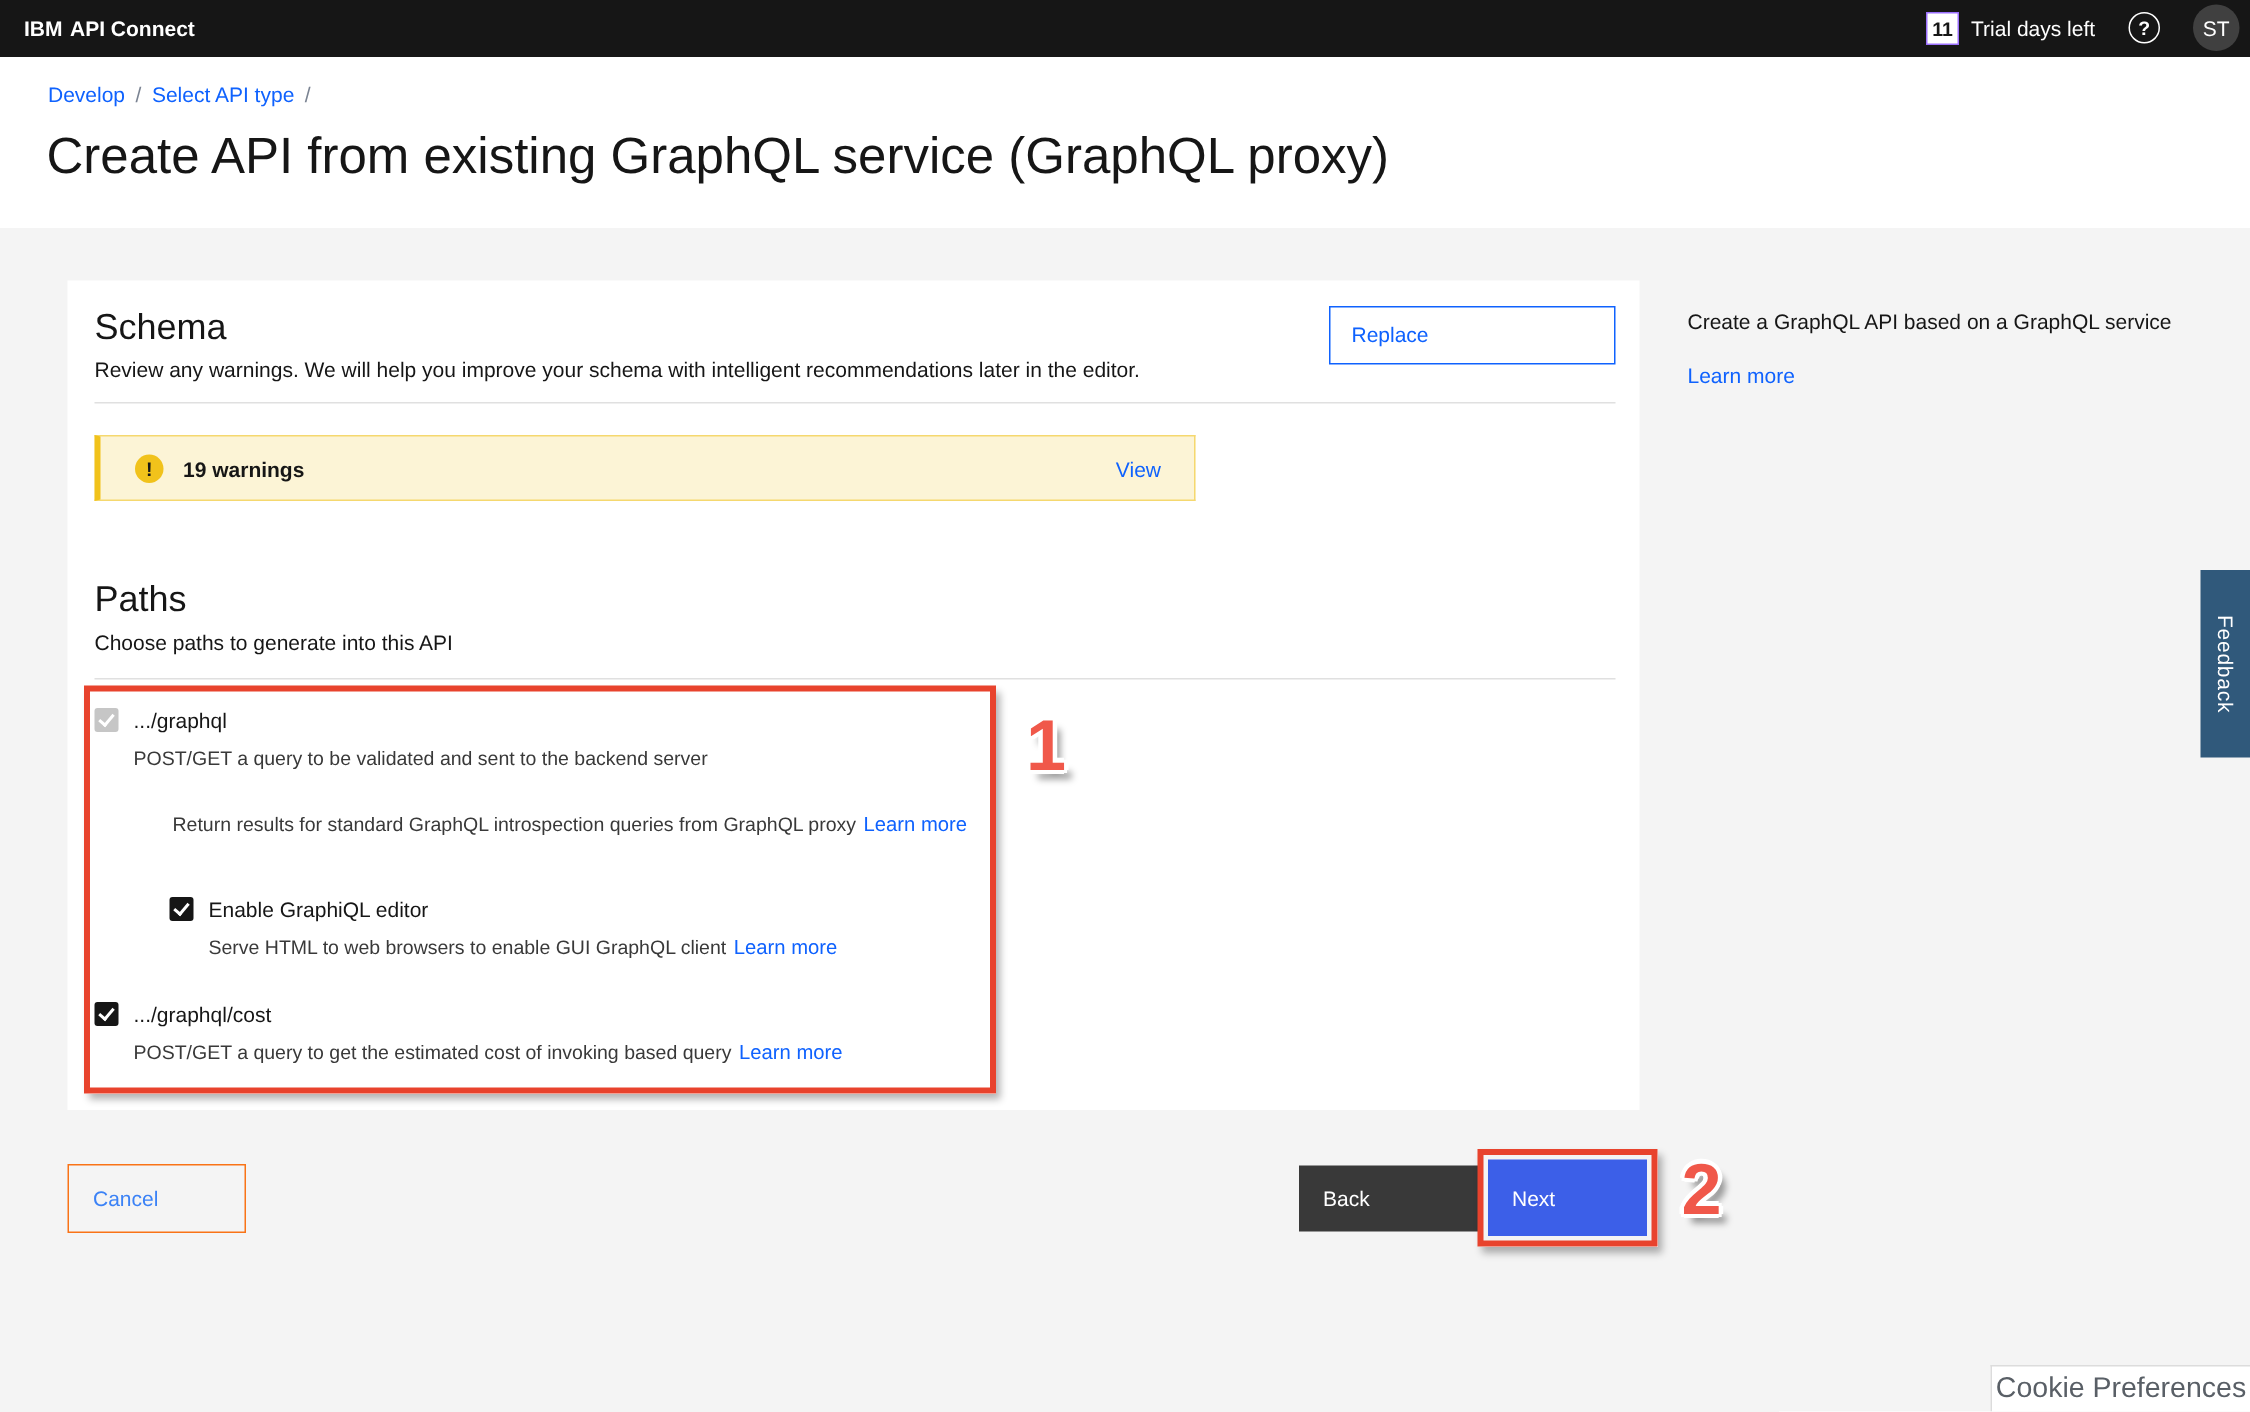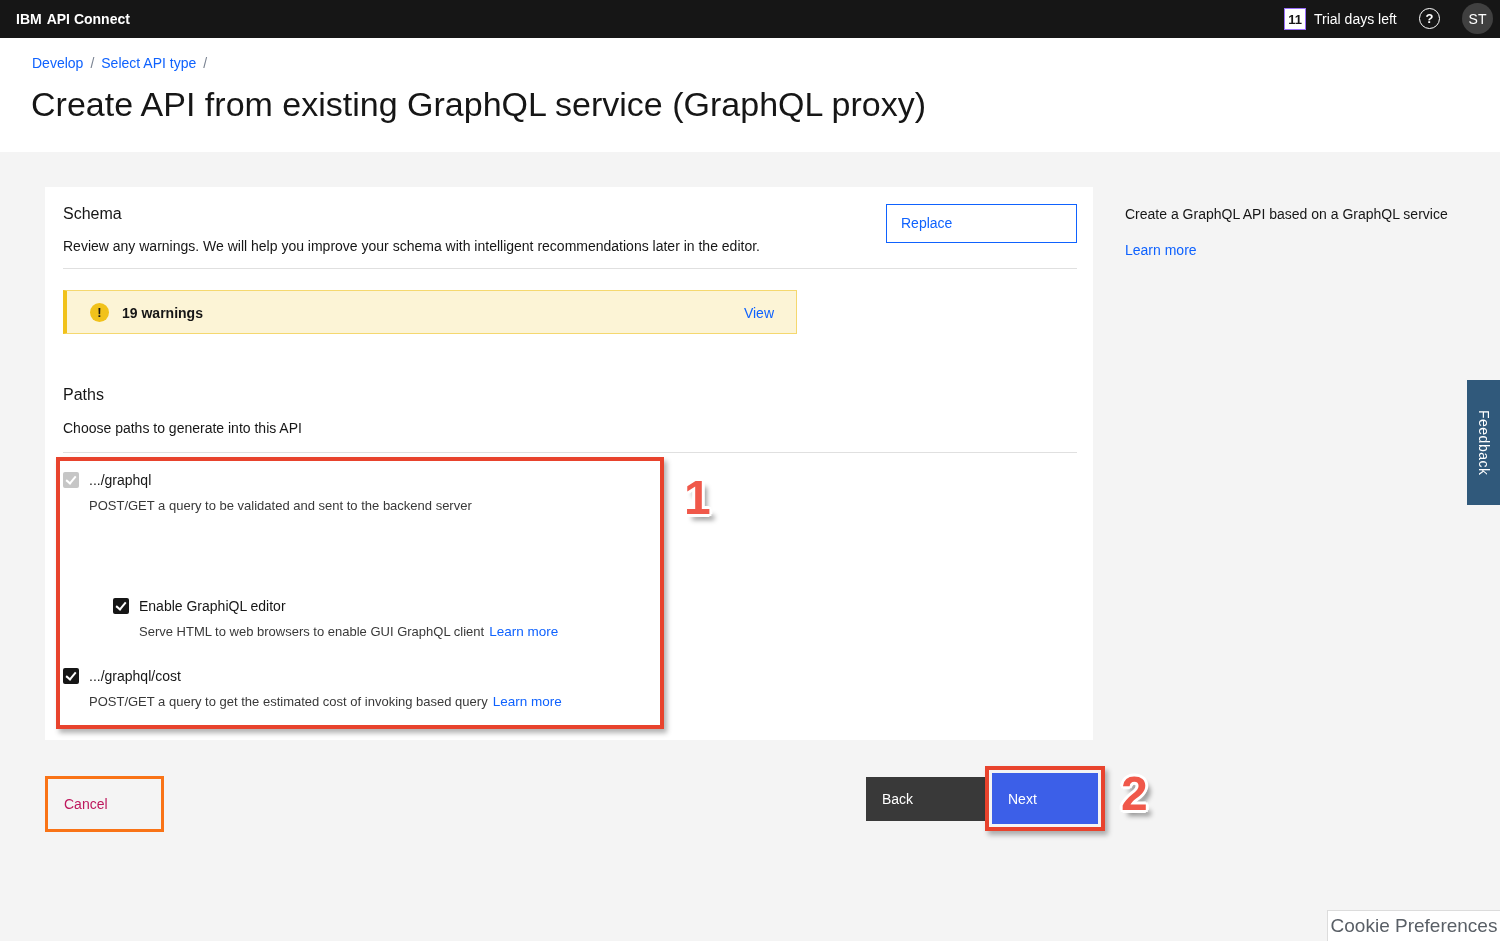--- a/index.html
+++ b/index.html
@@ -21,21 +21,21 @@
   .breadcrumb a { color:#0f62fe; text-decoration:none; cursor:pointer; }
   .breadcrumb .sep { margin:0 7px; color:#7a8392; }
   .page-title { position:absolute; left:31px; top:85px; font-size:34px; font-weight:400; color:#161616; }
 
   
   .content-bg { position:absolute; left:0; top:152px; width:1500px; height:789px; background:#f4f4f4; }
 
   
   .card { position:absolute; left:45px; top:187px; width:1048px; height:553px; background:#ffffff; }
 
-  .section-heading { position:absolute; font-size:16px; font-weight:400; color:#161616; }
+  .section-heading { position:absolute; font-size:24px; font-weight:400; color:#161616; }
   .section-desc { position:absolute; font-size:14px; color:#161616; }
 
   .replace-btn { position:absolute; left:886px; top:204px; width:191px; height:39px; background:#ffffff; border:1px solid #0f62fe; color:#0f62fe; font-size:14px; text-align:left; padding-left:14px; line-height:37px; cursor:pointer; font-family:"Liberation Sans",sans-serif; }
 
   .divider { position:absolute; height:1px; background:#e0e0e0; }
 
   
   .warn-banner { position:absolute; left:63px; top:290px; width:734px; height:44px; background:#fcf4d6; border:1px solid rgba(241,194,27,.55); border-left:4px solid #f1c21b; }
   .warn-icon { position:absolute; left:23px; top:12px; width:19px; height:19px; border-radius:50%; background:#f1c21b; color:#161616; font-size:13px; font-weight:700; display:flex; align-items:center; justify-content:center; }
   .warn-text { position:absolute; left:55px; top:14px; font-size:14px; font-weight:600; color:#161616; }
@@ -55,21 +55,21 @@
   
   .side-text { position:absolute; left:1125px; top:206px; width:370px; font-size:14px; color:#161616; }
   .side-link { position:absolute; left:1125px; top:242px; font-size:14px; color:#0f62fe; text-decoration:none; cursor:pointer; }
 
   
   .feedback-tab { position:absolute; left:1467px; top:380px; width:33px; height:125px; background:#30597b; color:#ffffff; display:flex; align-items:center; justify-content:center; cursor:pointer; }
   .feedback-tab span { writing-mode:vertical-rl; font-size:14px; letter-spacing:.5px; }
 
   
   .btn { position:absolute; font-size:14px; text-align:left; padding-left:16px; cursor:pointer; border:none; font-family:"Liberation Sans",sans-serif; }
-  .btn-cancel { left:45px; top:776px; width:119px; height:56px; background:transparent; border:3px solid #f97316; color:#be185d; }
+  .btn-cancel { left:45px; top:776px; width:119px; height:46px; background:transparent; border:1px solid #f97316; color:#3b82f6; }
   .btn-back { left:866px; top:777px; width:120px; height:44px; background:#393939; color:#ffffff; }
   .btn-next { left:992px; top:773px; width:106px; height:51px; background:#3c5fe8; color:#ffffff; }
 
   
   .anno-box { position:absolute; border:4px solid #e8432d; box-shadow:3px 4px 5px rgba(0,0,0,.30); pointer-events:none; }
   .anno-box-1 { left:56px; top:457px; width:608px; height:272px; }
   .anno-box-2 { left:985px; top:766px; width:120px; height:65px; }
   .anno-num { position:absolute; font-size:48px; font-weight:800; color:#f0584a; pointer-events:none;
     text-shadow:-2px -2px 0 #fff, 2px -2px 0 #fff, -2px 2px 0 #fff, 2px 2px 0 #fff, 0 -3px 0 #fff, 0 3px 0 #fff, -3px 0 0 #fff, 3px 0 0 #fff, 5px 6px 5px rgba(0,0,0,.40); }
   .anno-num-1 { left:684px; top:470px; }
@@ -122,20 +122,23 @@
     <div class="path-line">
       <span class="cbx disabled"></span>
       <span class="path-label">.../graphql</span>
     </div>
     <div class="path-desc">
       <span>POST/GET a query to be validated and sent to the backend server</span><a></a>
     </div>
   </div>
 
   <div class="path-row" style="left:89px; top:532px;">
+    <div class="path-desc">
+      <span>Return results for standard GraphQL introspection queries from GraphQL proxy</span><a>Learn more</a>
+    </div>
   </div>
 
   <div class="path-row" style="left:113px; top:598px;">
     <div class="path-line">
       <span class="cbx checked"></span>
       <span class="path-label">Enable GraphiQL editor</span>
     </div>
     <div class="path-desc">
       <span>Serve HTML to web browsers to enable GUI GraphQL client</span><a>Learn more</a>
     </div>

